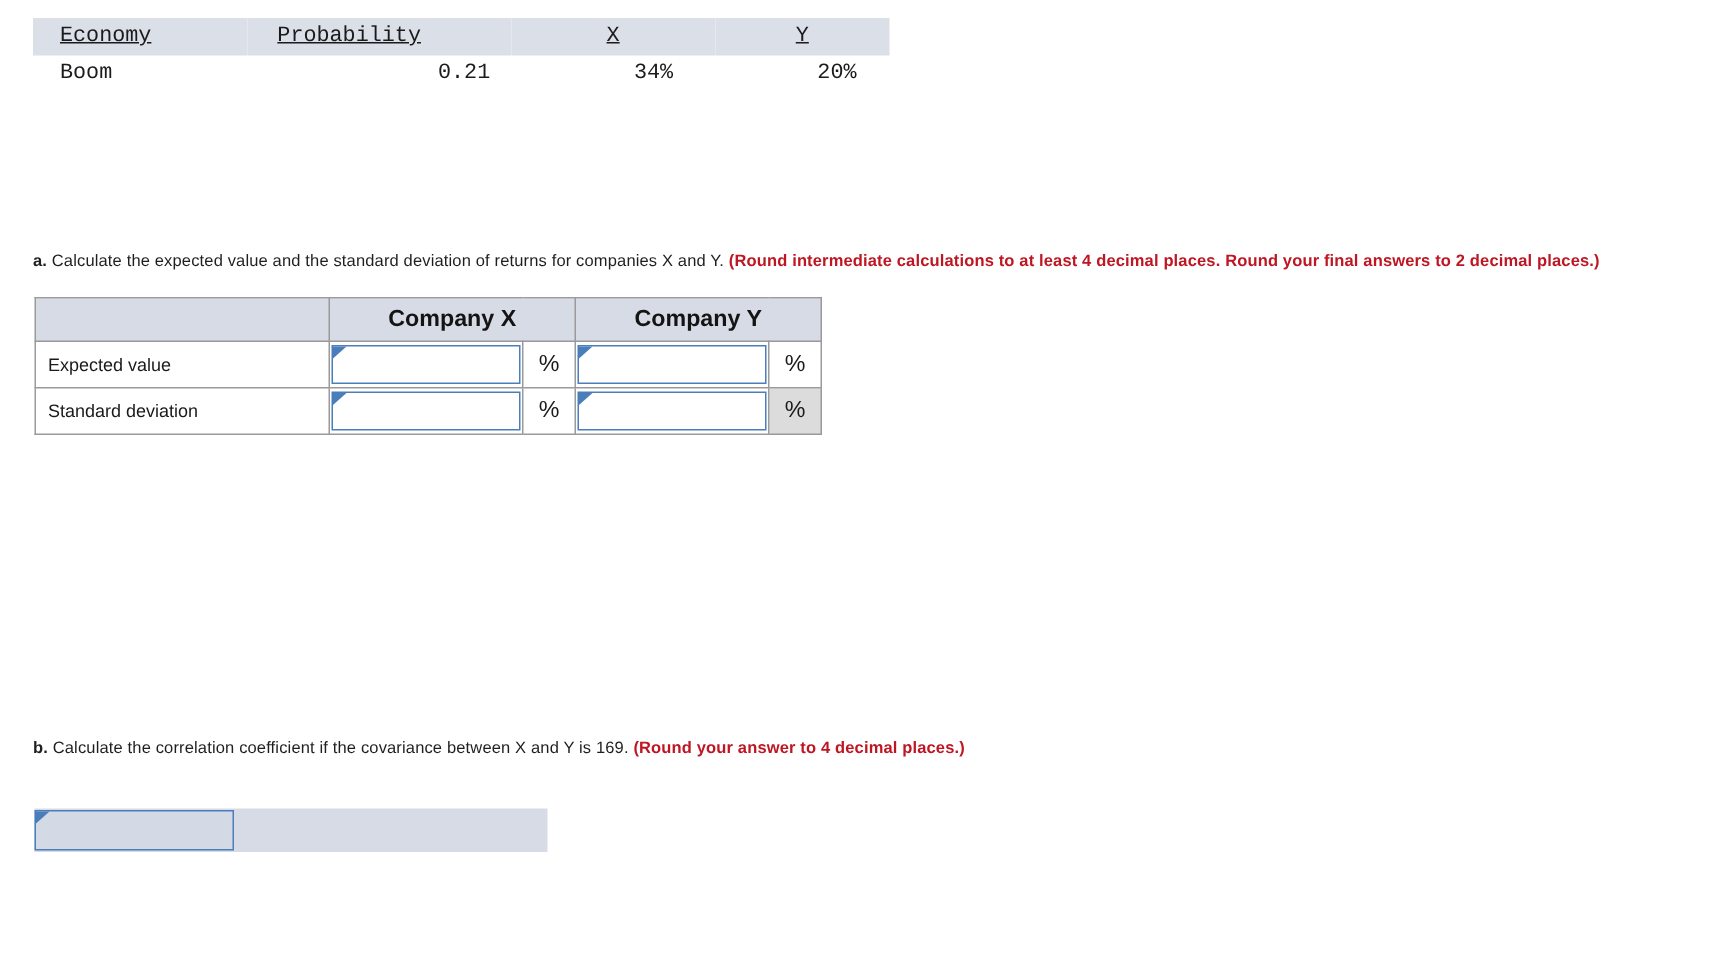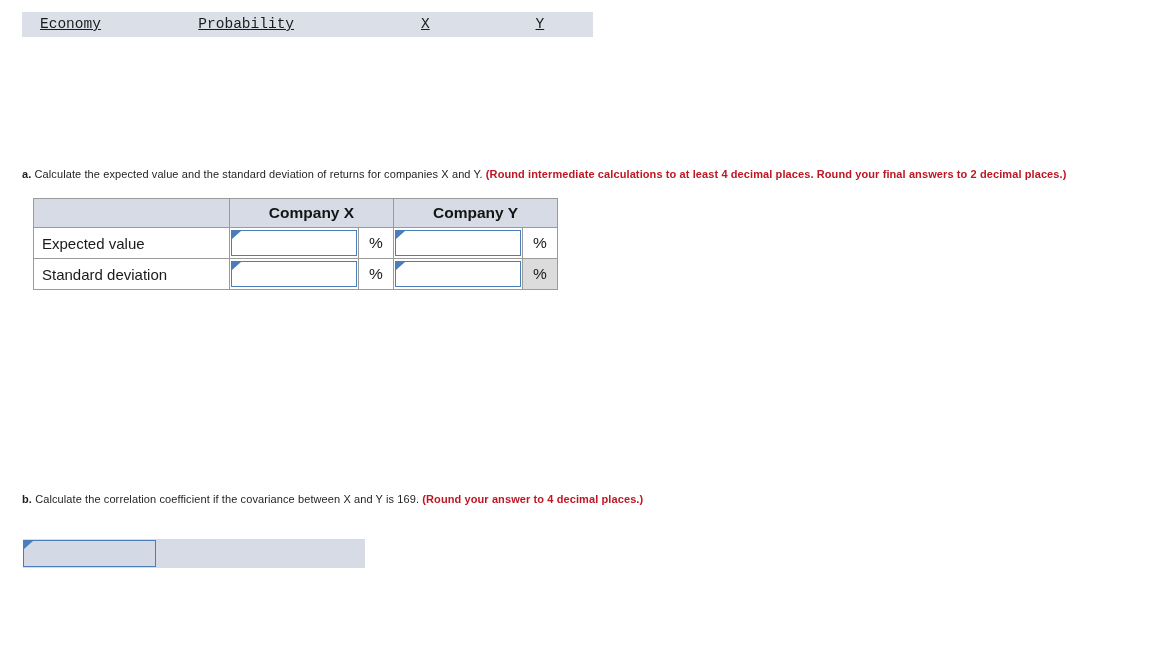--- a/index.html
+++ b/index.html
@@ -72,21 +72,21 @@
   }
   #question-b {
     left: 22px;
     top: 443px;
     width: 1078px;
   }
 
   
   .answer-table {
     position: absolute;
-    left: 33px;
+    left: 23px;
     top: 198px;
     border-collapse: collapse;
     font-size: 15px;
   }
   .answer-table td, .answer-table th {
     border: 1px solid #9a9a9a;
     padding: 0;
     font-weight: normal;
   }
   .answer-table .hdr {
@@ -96,21 +96,21 @@
     font-size: 15.5px;
     height: 28px;
     color: #141414;
   }
   .answer-table .hdr-blank { background: #d6dbe5; width: 195px; }
   .answer-table .rowlabel {
     height: 30px;
     padding-left: 8px;
     background: #ffffff;
     white-space: nowrap;
-    font-size: 15px;
+    font-size: 12px;
   }
   .cell-input {
     width: 128px;
     padding: 0 !important;
     background: #ffffff;
   }
   .cell-pct {
     width: 34px;
     text-align: center;
     font-size: 15.5px;
@@ -192,20 +192,26 @@
 <table class="scenario-table">
   <thead>
     <tr>
       <th class="col-econ">Economy</th>
       <th class="col-prob">Probability</th>
       <th class="col-x">X</th>
       <th class="col-y">Y</th>
     </tr>
   </thead>
   <tbody>
+    <tr>
+      <td class="col-econ">Boom</td>
+      <td class="col-prob">0.21</td>
+      <td class="col-x">34%</td>
+      <td class="col-y">20%</td>
+    </tr>
   </tbody>
 </table>
 
 <div class="question" id="question-a"><span class="lead">a.</span><span> Calculate the expected value and the standard deviation of returns for companies X and Y. </span><span class="note">(Round intermediate calculations to at least 4 decimal places. Round your final answers to 2 decimal places.)</span></div>
 
 <table class="answer-table">
   <thead>
     <tr>
       <th class="hdr hdr-blank"></th>
       <th class="hdr" colspan="2">Company X</th>

